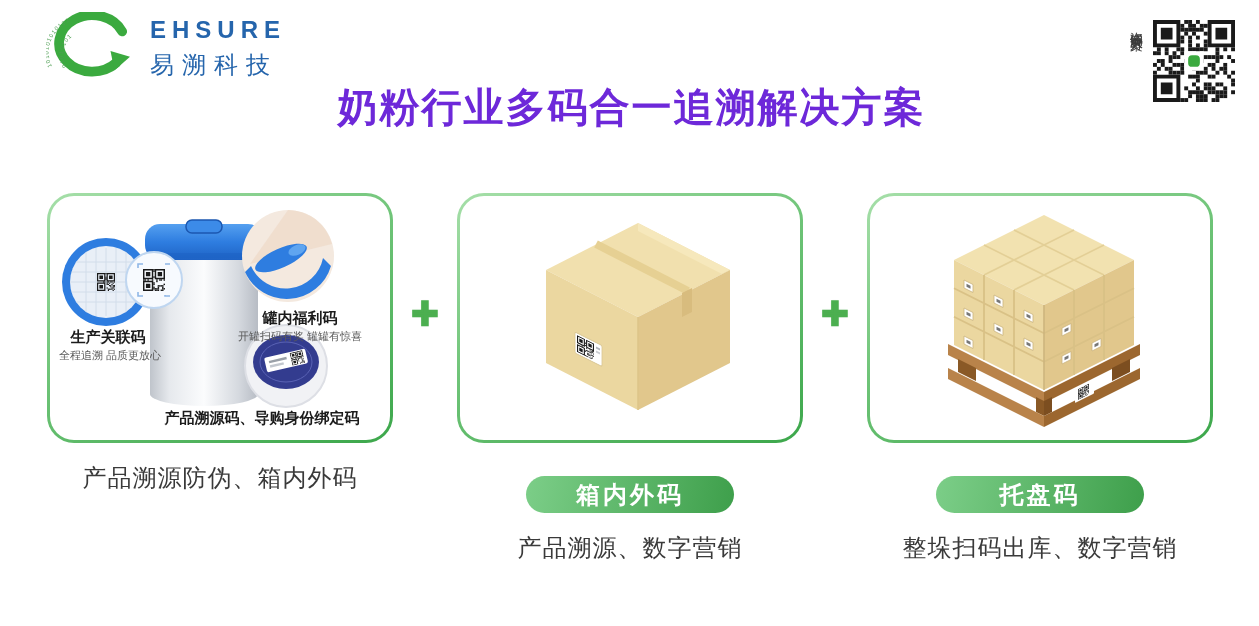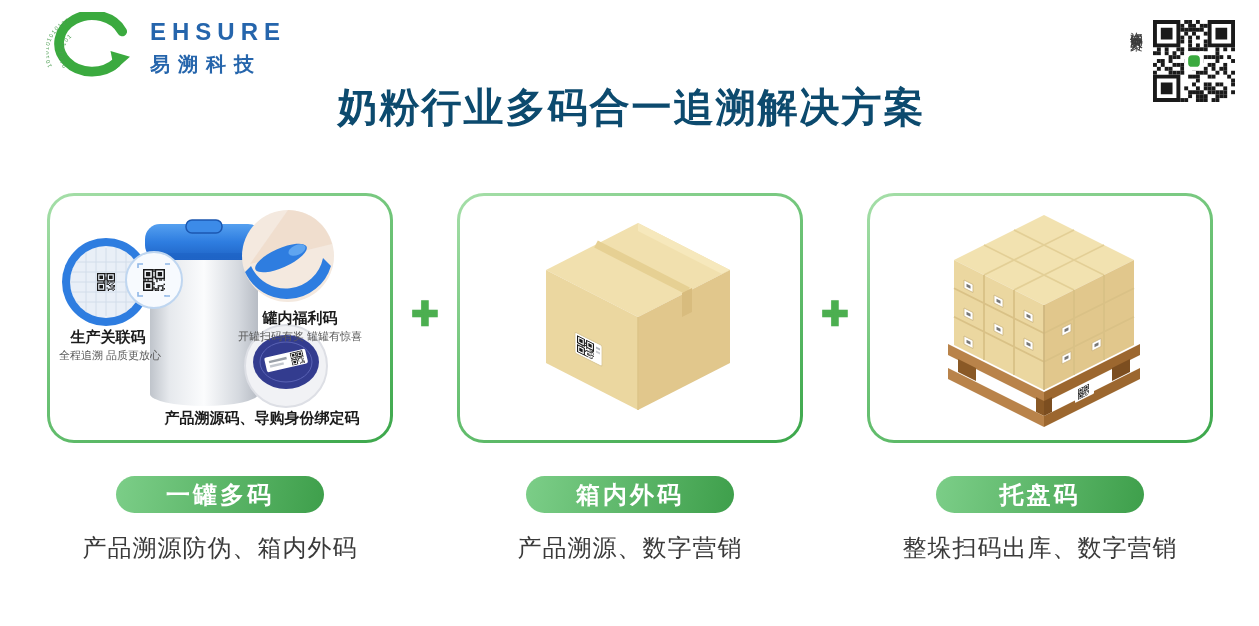--- a/index.html
+++ b/index.html
@@ -2,26 +2,26 @@
 <html><head>
 <meta charset="utf-8">
 <style>
   html,body { margin:0; padding:0; background:#fff; }
   .page { position:relative; width:1259px; height:626px; background:#ffffff; overflow:hidden;
           font-family:"Liberation Sans","DejaVu Sans",sans-serif; }
 
   
   .logo { position:absolute; left:46px; top:12px; display:flex; align-items:center; gap:10px; }
   .logo-text .en { font-size:24px; font-weight:700; color:#2565AC; letter-spacing:6px; }
-  .logo-text .cn { font-size:20px; font-weight:700; color:#2565AC; letter-spacing:8px; margin-top:5px;
+  .logo-text .cn { font-size:24px; font-weight:400; color:#2565AC; letter-spacing:8px; margin-top:5px;
                    font-family:"Liberation Serif","DejaVu Serif",serif; }
   .bin { font-size:6px; fill:#4D9E52; letter-spacing:1px; }
 
   .title { position:absolute; left:4px; right:0; top:80px; margin:0; text-align:center;
-           font-size:40px; font-weight:800; color:#0c4a6e; letter-spacing:2px; }
+           font-size:40px; font-weight:800; color:#6d28d9; letter-spacing:2px; }
 
   .consult { position:absolute; right:24px; top:20px; display:flex; gap:8px; align-items:flex-start; }
   .consult-caption { writing-mode:vertical-rl; text-orientation:upright; font-size:13px;
                      letter-spacing:1px; color:#3A3A3A; padding-top:2px; }
   .qr-main { width:82px; height:82px; display:block; background:#fff; }
 
   
   .row { position:absolute; left:47px; right:46px; top:193px; display:flex; justify-content:space-between; }
   .column { width:346px; }
   .card { border-radius:27px; padding:3px;
@@ -391,21 +391,20 @@
             </g>
 
             <text x="58" y="146" class="ann-title">生产关联码</text>
             <text x="60" y="163" class="ann-sub">全程追溯 品质更放心</text>
             <text x="250" y="127" class="ann-title">罐内福利码</text>
             <text x="250" y="144" class="ann-sub">开罐扫码有奖 罐罐有惊喜</text>
             <text x="212" y="227" class="ann-title">产品溯源码、导购身份绑定码</text>
           </svg>
         </div>
       </div>
-      <div class="badge">一罐多码</div>
       <p class="desc">产品溯源防伪、箱内外码</p>
     </section>
 
     <div class="plus">+</div>
 
     <section class="column">
       <div class="card">
         <div class="card-inner">
           <svg class="art" viewBox="0 0 340 244">
             <g>

